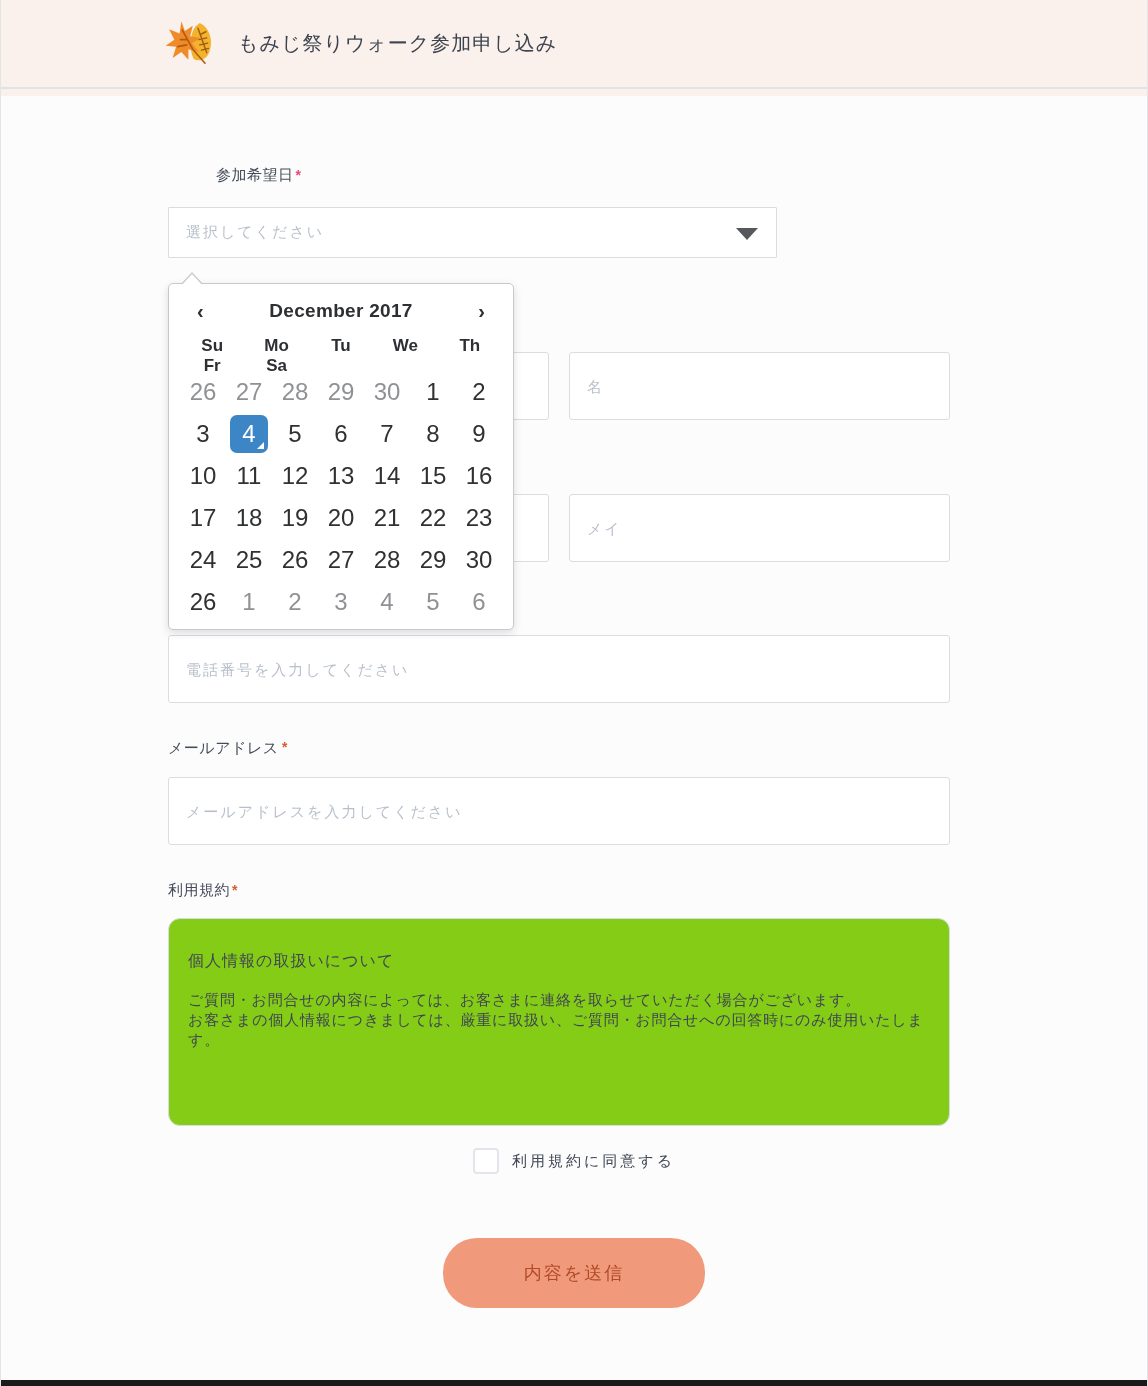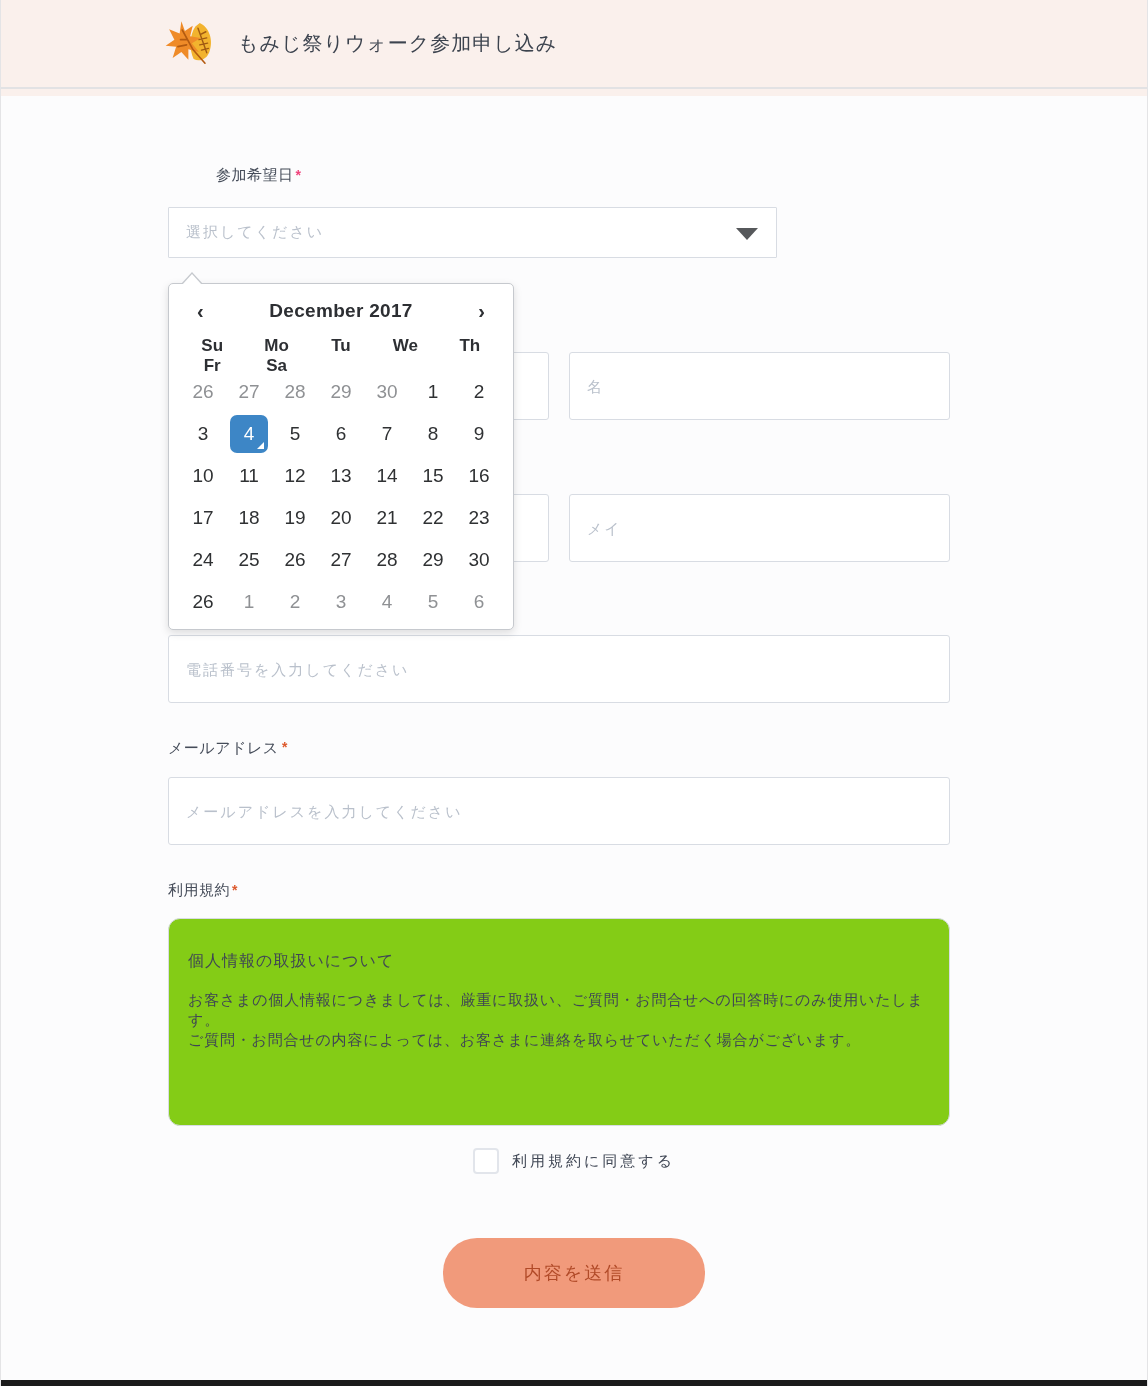--- a/index.html
+++ b/index.html
@@ -52,21 +52,21 @@
   .cal-nav{background:none;border:none;font-size:20px;font-weight:bold;color:#2d2f33;
            cursor:pointer;padding:0 4px;line-height:1;}
   .cal-weekdays{margin-top:8px;height:28px;display:grid;grid-template-columns:repeat(5,1fr);
                 padding:0 11px;}
   .cal-weekdays span{display:flex;align-items:center;justify-content:center;
                      font-size:17px;font-weight:bold;color:#2d2f33;}
   .cal-grid{margin-top:7px;display:grid;grid-template-columns:repeat(7,1fr);
             grid-auto-rows:42px;padding:0 11px;}
   .cal-cell{display:flex;align-items:center;justify-content:center;}
   .cal-day{display:inline-flex;align-items:center;justify-content:center;width:38px;height:38px;
-           font-size:19px;font-weight:500;color:#2f3133;cursor:pointer;border-radius:7px;}
+           font-size:24px;font-weight:500;color:#2f3133;cursor:pointer;border-radius:7px;}
   .cal-day.muted{color:#8f9194;}
   .cal-day.selected{position:relative;background:var(--selected-day-bg,#3d86c6);color:#ffffff;}
   .cal-day.selected::after{content:"";position:absolute;right:4px;bottom:4px;width:0;height:0;
            border-left:7px solid transparent;border-bottom:7px solid #ffffff;}
 
   
   .input-last  {left:167px;top:352px;width:381px;height:68px;}
   .input-first {left:568px;top:352px;width:381px;height:68px;}
   .input-klast {left:167px;top:494px;width:381px;height:68px;}
   .input-kfirst{left:568px;top:494px;width:381px;height:68px;}
@@ -135,22 +135,22 @@
   <div class="field-label label-email">
     <span>メールアドレス</span><span class="req req-orange">*</span>
   </div>
   <input class="tb input-email" placeholder="メールアドレスを入力してください" style="">
 
   <div class="field-label label-terms">
     <span>利用規約</span><span class="req req-orange">*</span>
   </div>
   <div class="terms-box">
     <p class="terms-title">個人情報の取扱いについて</p>
+    <div class="terms-line">ご質問・お問合せの内容によっては、お客さまに連絡を取らせていただく場合がございます。</div>
     <div class="terms-line">お客さまの個人情報につきましては、厳重に取扱い、ご質問・お問合せへの回答時にのみ使用いたします。</div>
-    <div class="terms-line">ご質問・お問合せの内容によっては、お客さまに連絡を取らせていただく場合がございます。</div>
   </div>
 
   <div class="agree-row">
     <div class="checkbox"></div>
     <span class="agree-label">利用規約に同意する</span>
   </div>
 
   <button class="submit-btn">内容を送信</button>
 
   <div class="calendar">

